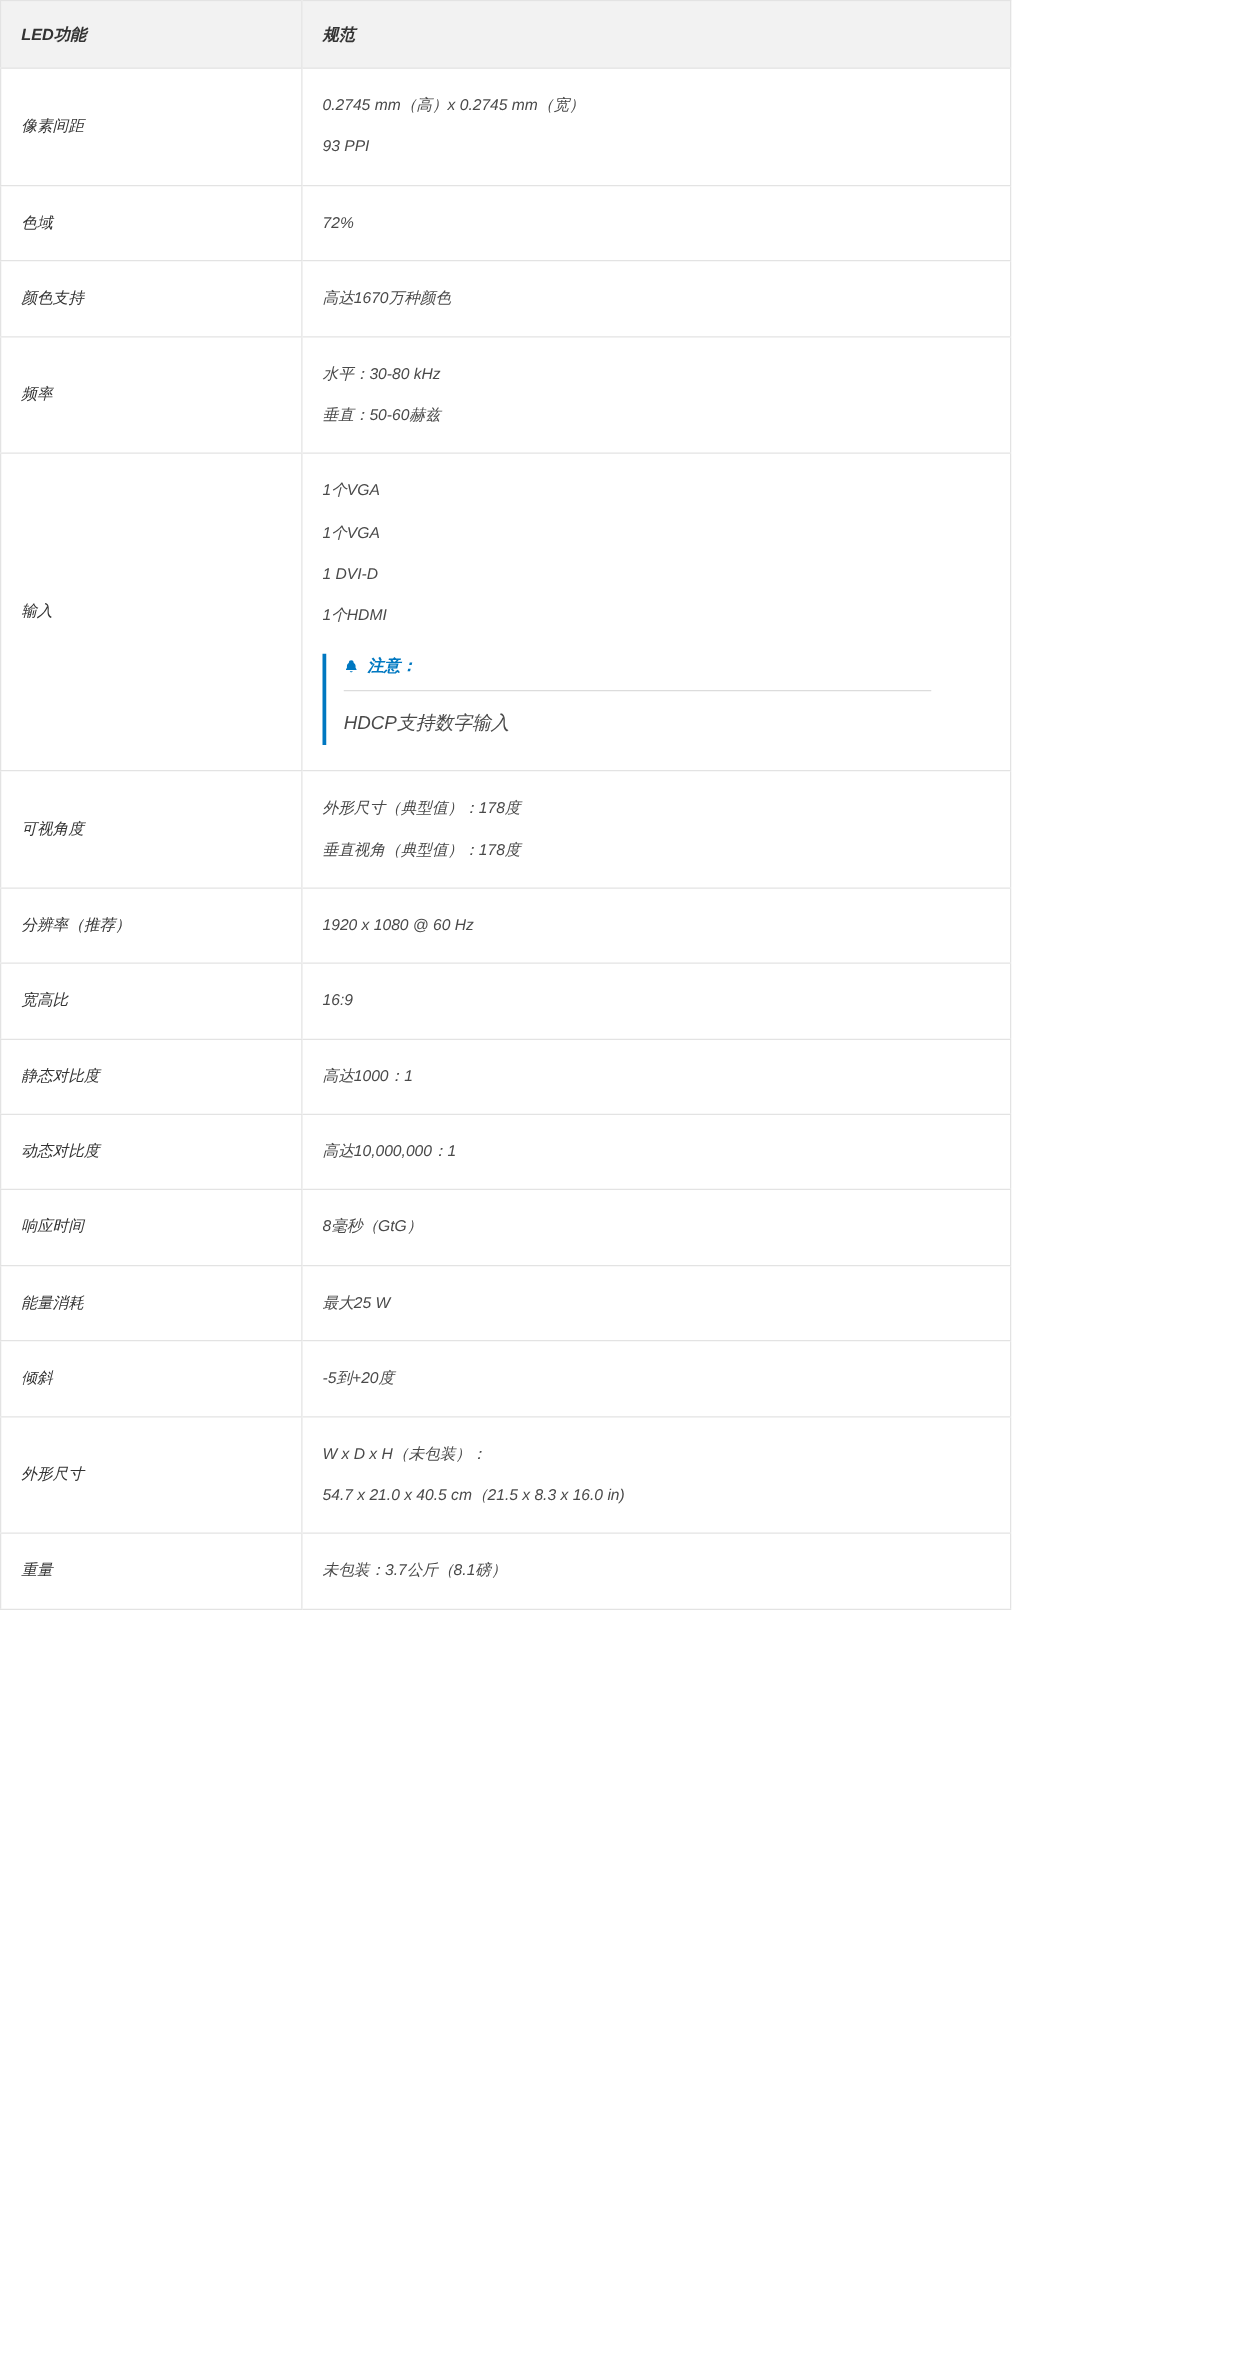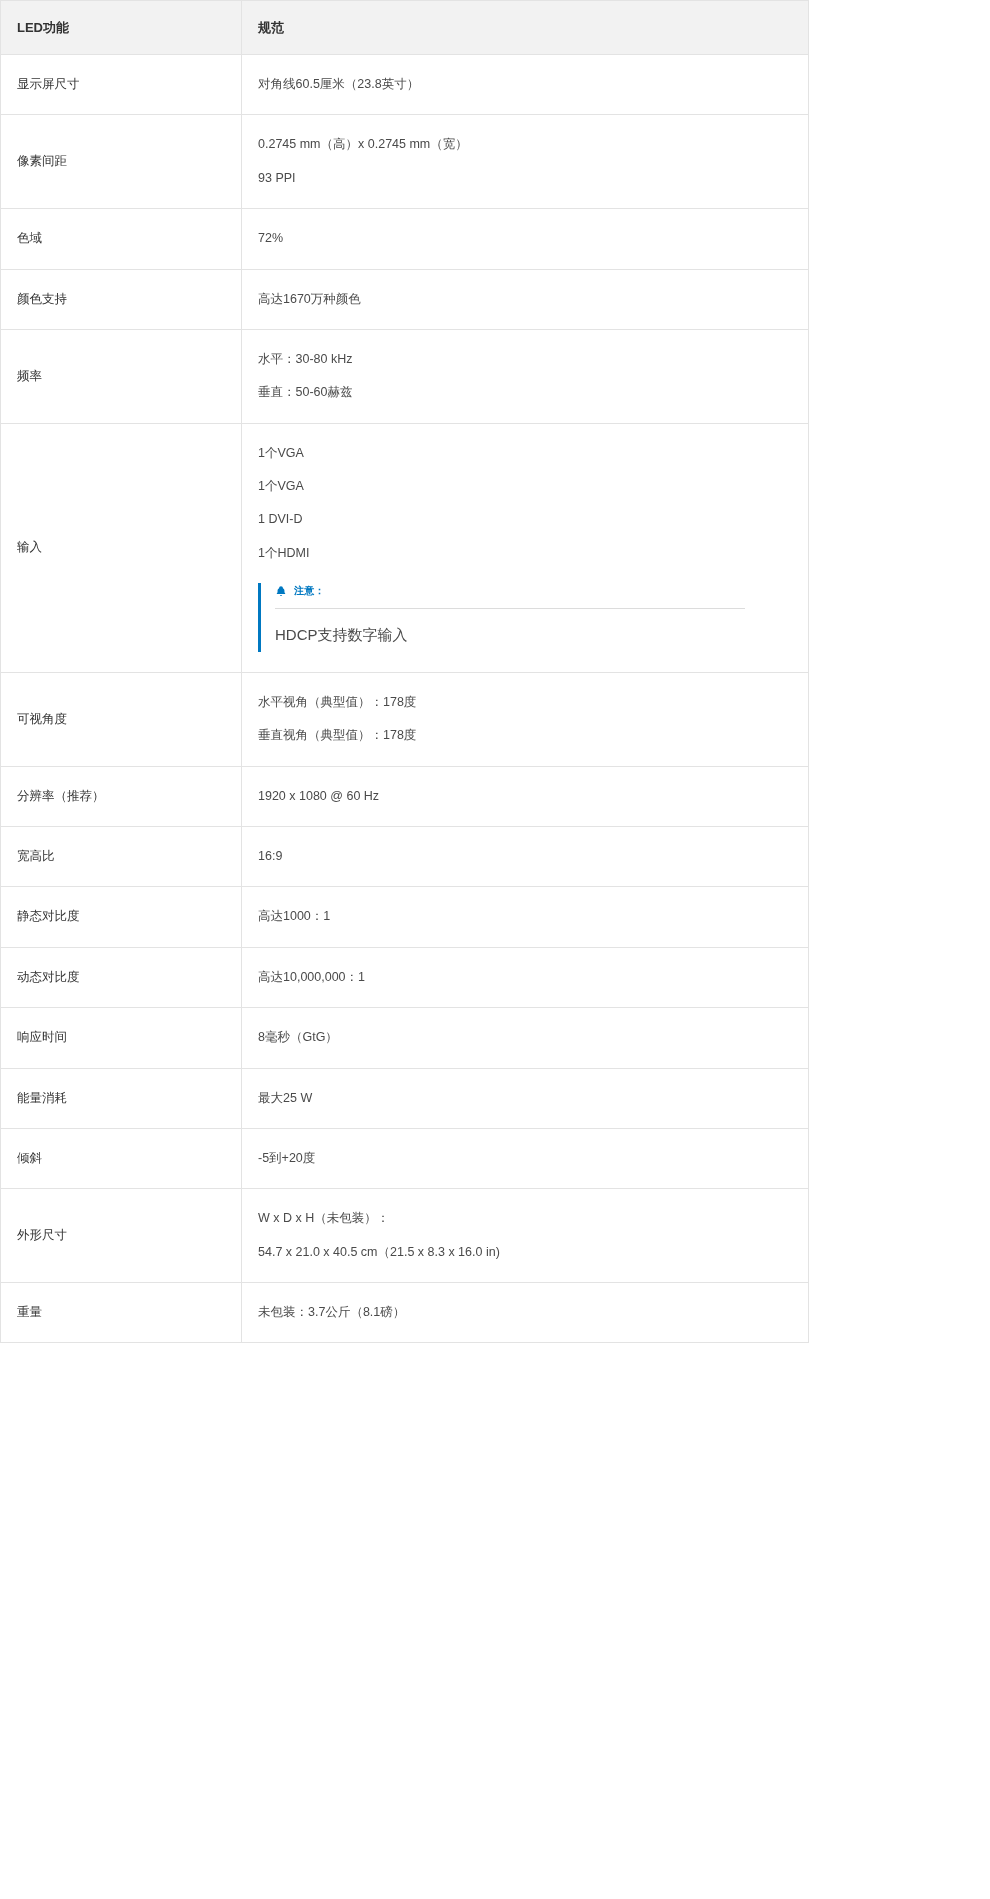--- a/index.html
+++ b/index.html
@@ -20,20 +20,21 @@
     padding: 0;
   }
   table.spec-table {
     width: 808px;
     margin: 0;
     border-collapse: collapse;
     table-layout: fixed;
     border-top: 1px solid #e3e3e3;
     border-left: 1px solid #e3e3e3;
     border-right: 1px solid #e3e3e3;
+    font-style: italic;
   }
   table.spec-table col.col-feature { width: 241px; }
   table.spec-table col.col-spec { width: 567px; }
 
   thead th {
     background: #f2f2f2;
     text-align: left;
     font-size: 13px;
     font-weight: bold;
     color: #333333;
@@ -75,21 +76,21 @@
   .note-head {
     display: flex;
     align-items: center;
     gap: 7px;
     border-bottom: 1px solid #dcdcdc;
     padding-bottom: 9px;
   }
   .note-title {
     color: #0078c1;
     font-weight: bold;
-    font-size: 10px;
+    font-size: 13px;
     letter-spacing: .3px;
   }
   .note-icon {
     display: inline-block;
     width: 12px;
     height: 12px;
     line-height: 12px;
     color: #0078c1;
     font-size: 12px;
   }
@@ -109,26 +110,20 @@
       <col class="col-spec">
     </colgroup>
     <thead>
       <tr>
         <th class="th-feature">LED功能</th>
         <th class="th-spec">规范</th>
       </tr>
     </thead>
     <tbody id="table-body">
         <tr>
-          <td class="cell-feature">显示屏尺寸</td>
-          <td class="cell-spec">
-            <span class="line">对角线60.5厘米（23.8英寸）</span>
-          </td>
-        </tr>
-        <tr>
           <td class="cell-feature">像素间距</td>
           <td class="cell-spec">
             <span class="line">0.2745 mm（高）x 0.2745 mm（宽）</span>
             <span class="line">93 PPI</span>
           </td>
         </tr>
         <tr>
           <td class="cell-feature">色域</td>
           <td class="cell-spec">
             <span class="line">72%</span>
@@ -161,21 +156,21 @@
                   </svg></span>
                 <span class="note-title">注意：</span>
               </div>
               <div class="note-body">HDCP支持数字输入</div>
             </div>
           </td>
         </tr>
         <tr>
           <td class="cell-feature">可视角度</td>
           <td class="cell-spec">
-            <span class="line">水平视角（典型值）：178度</span>
+            <span class="line">外形尺寸（典型值）：178度</span>
             <span class="line">垂直视角（典型值）：178度</span>
           </td>
         </tr>
         <tr>
           <td class="cell-feature">分辨率（推荐）</td>
           <td class="cell-spec">
             <span class="line">1920 x 1080 @ 60 Hz</span>
           </td>
         </tr>
         <tr>

